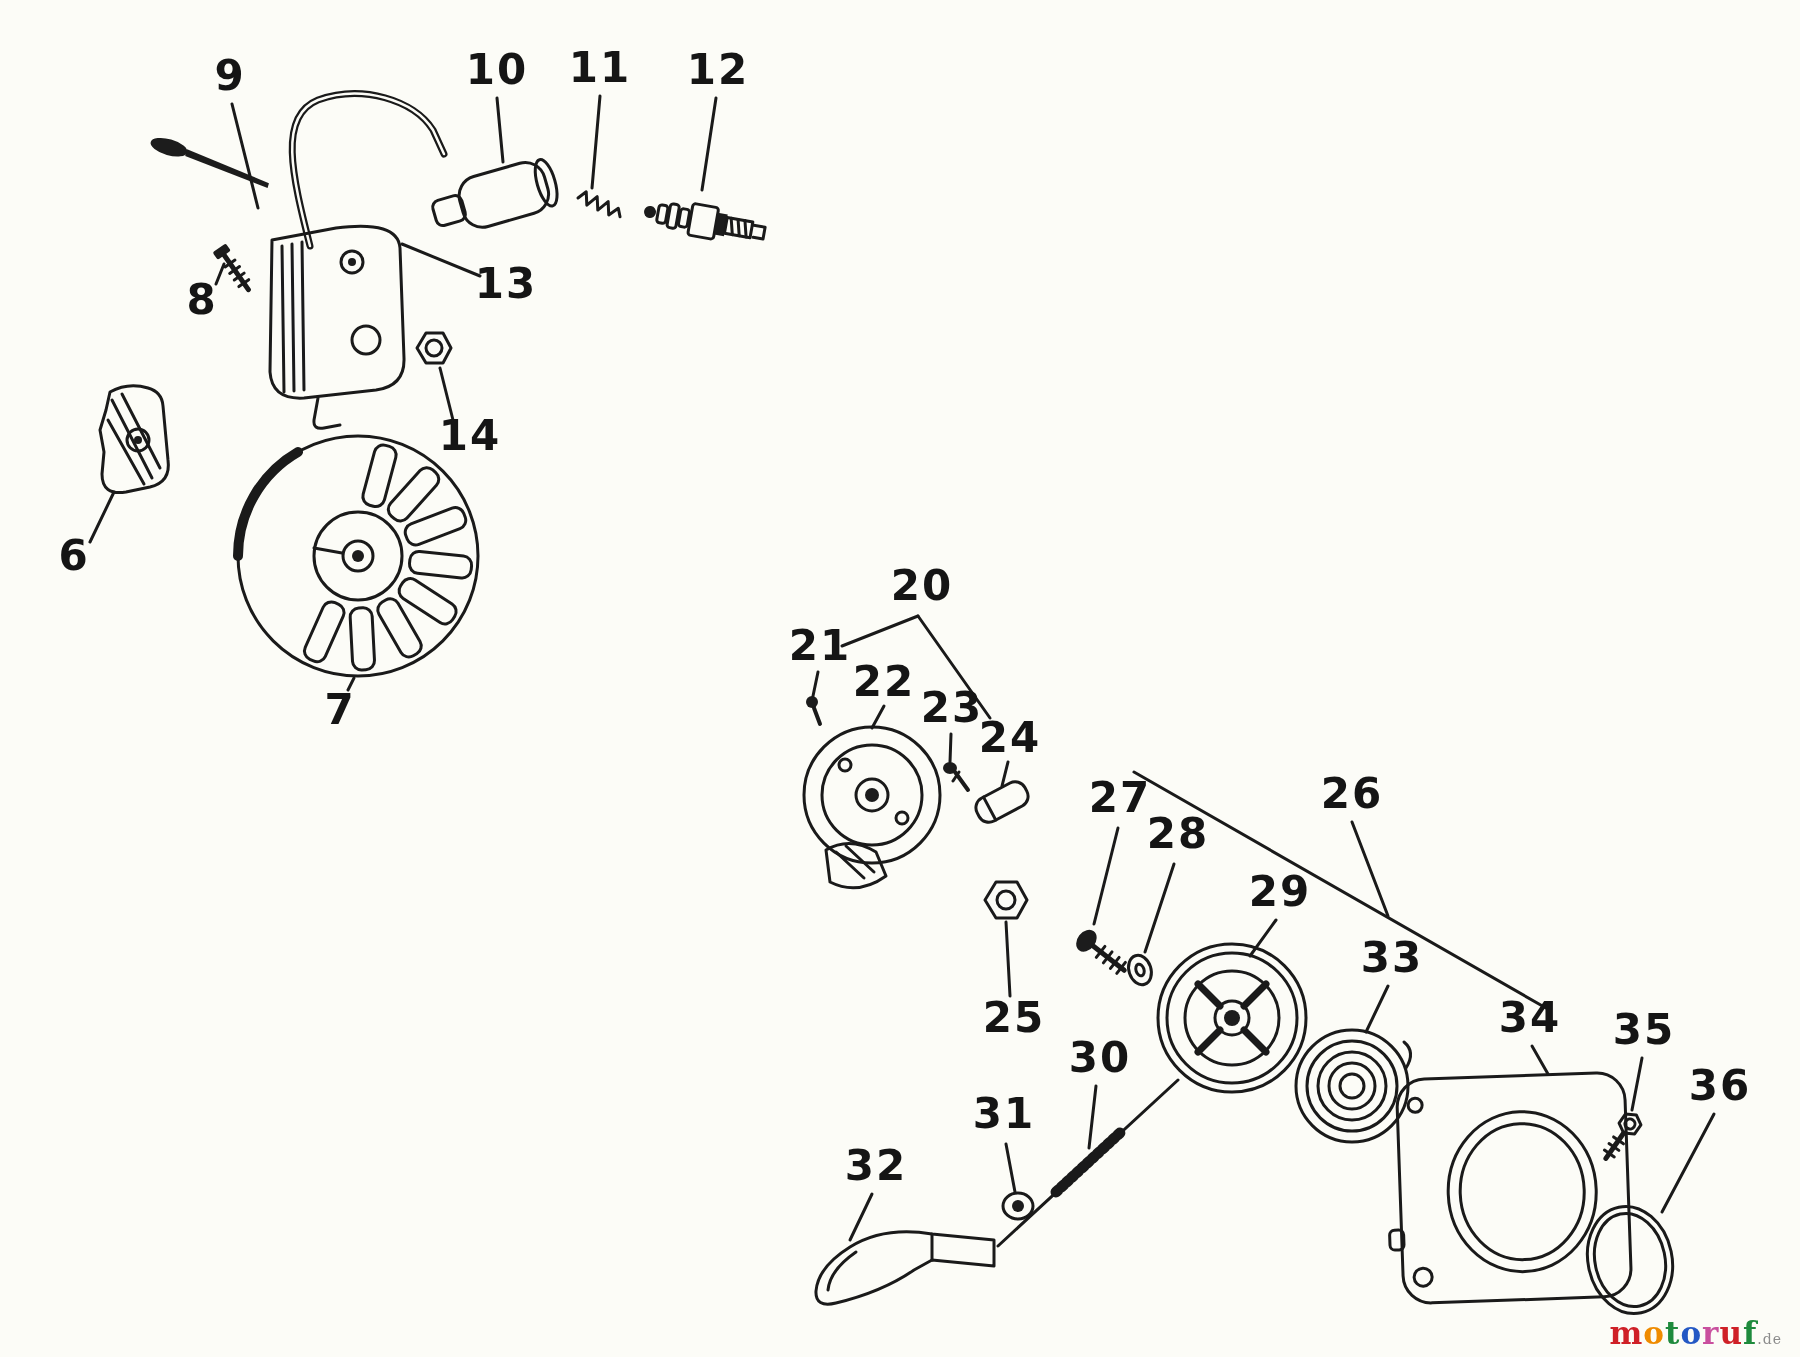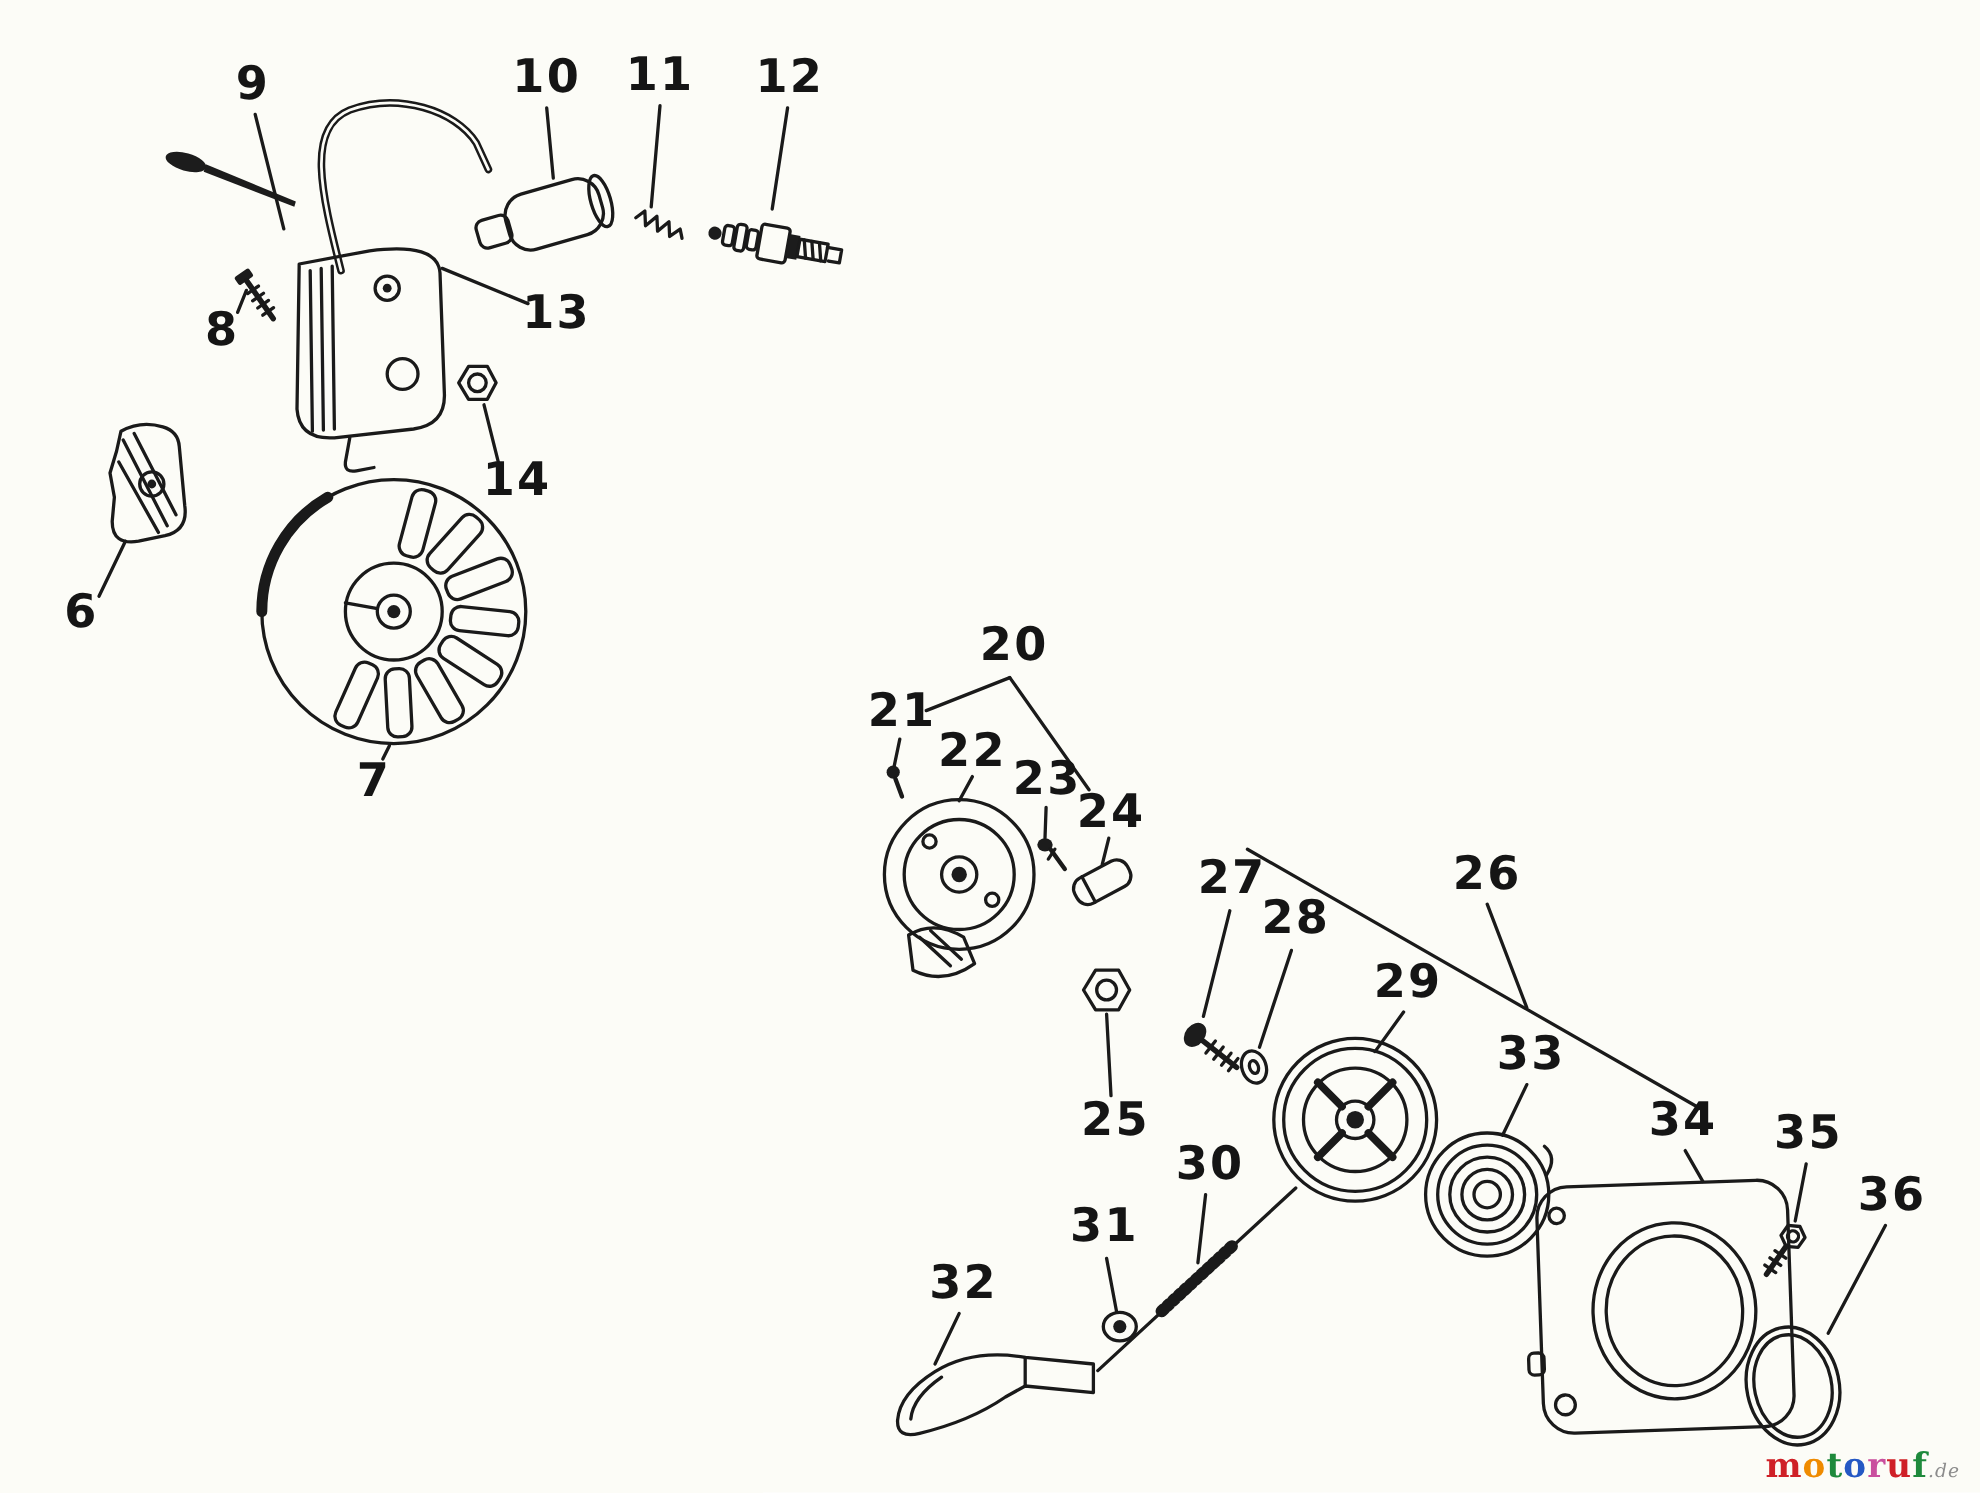--- a/index.html
+++ b/index.html
@@ -25,21 +25,21 @@
   .brand {
     position: absolute;
     right: 18px;
     bottom: 6px;
     font-family: "DejaVu Serif", serif;
     font-weight: bold;
     font-size: 31px;
     letter-spacing: 1px;
     user-select: none;
   }
-  .brand .tld { font-size: 17px; font-weight: normal; font-style: italic; }
+  .brand .tld { font-size: 14px; font-weight: normal; }
 </style>
 </head>
 <body>
 
 <div class="stage">
 
   <svg viewBox="0 0 1800 1357" preserveAspectRatio="xMidYMid meet">
 
     <g fill="none" stroke-width="3" stroke-linecap="round" stroke-linejoin="round" stroke="#1a1a1a">
 

